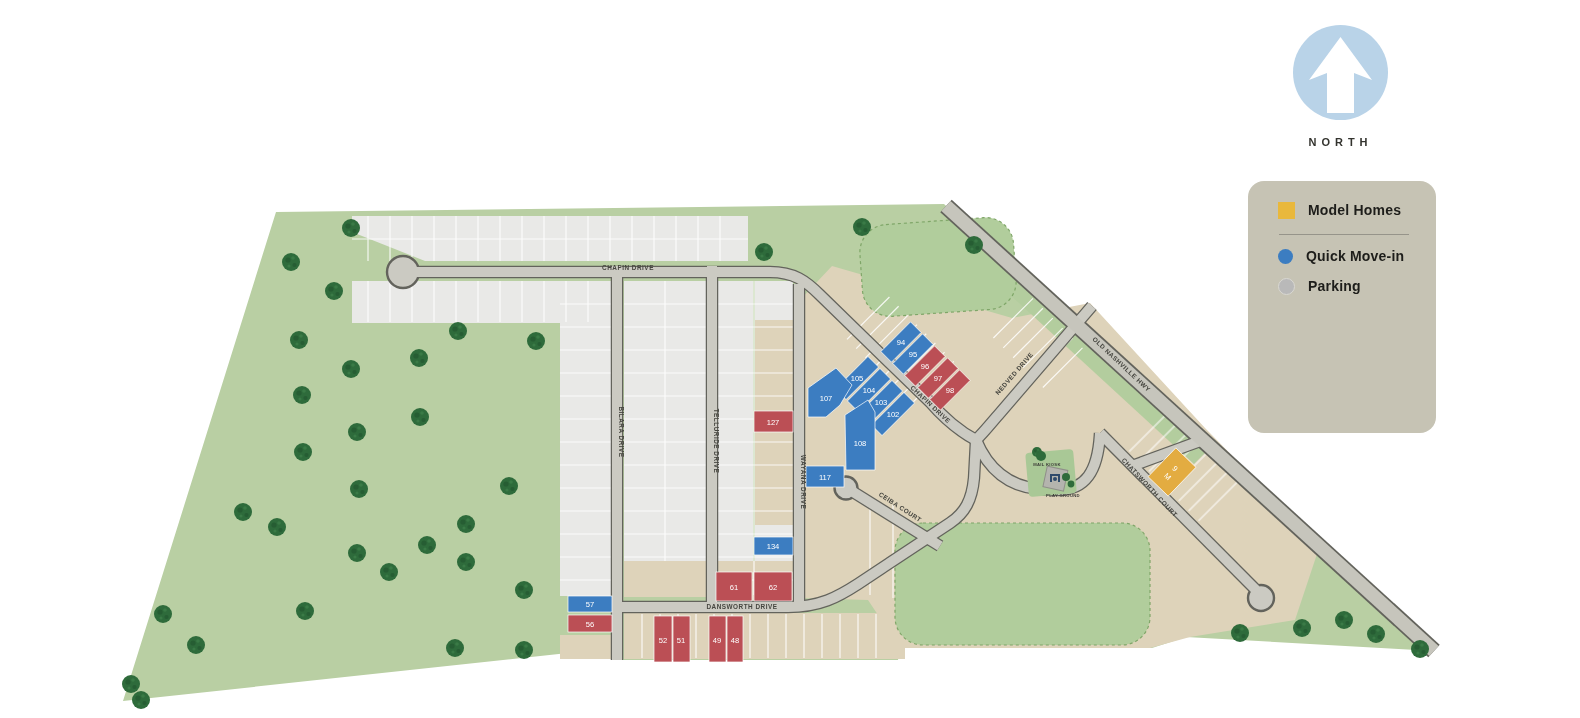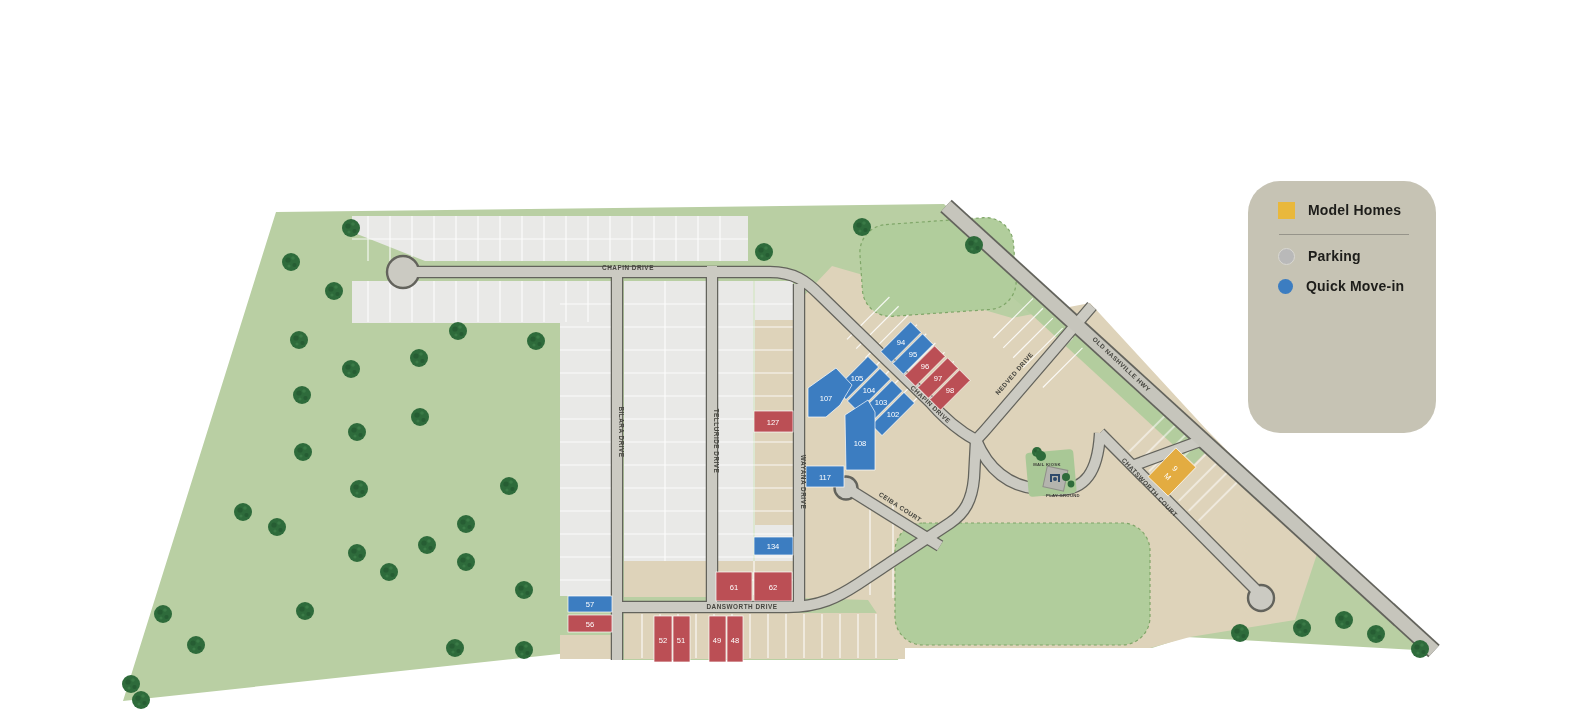--- a/index.html
+++ b/index.html
@@ -7,21 +7,21 @@
          font-family:"Liberation Sans",sans-serif;}
   #map-svg{position:absolute;left:0;top:0;}
 
   
   .north{position:absolute;left:1293px;top:25px;width:95px;text-align:center;}
   .north-circle{width:95px;height:95px;border-radius:50%;background:#b9d3e8;position:relative;}
   .north-label{margin-top:16px;font-size:11px;font-weight:700;letter-spacing:5px;color:#33332e;}
 
   
   .legend{position:absolute;left:1248px;top:181px;width:188px;height:252px;background:#c6c3b4;
-          border-radius:32px;box-sizing:border-box;padding:14px 0 0 30px;}
+          border-radius:16px;box-sizing:border-box;padding:14px 0 0 30px;}
   .legend-row{display:flex;align-items:center;gap:13px;height:30px;
               font-size:14px;font-weight:700;color:#1d1d1a;letter-spacing:.2px;}
   .model-swatch{width:17px;height:17px;background:#e9b83c;flex:0 0 auto;}
   .legend-divider{width:130px;height:1px;background:#96948a;margin:9px 0 6px 1px;}
   .dot{width:15px;height:15px;border-radius:50%;flex:0 0 auto;}
   .dot-sold{background:#c04b51;}
   .dot-available{background:#57a77b;}
   .dot-parking{background:#b9b9b9;border:1px solid #d9d8d2;}
   .dot-qmi{background:#3c7dc1;}
   .dot-nr{background:#f3f2ef;}
@@ -401,30 +401,38 @@
     <use href="#tree" x="974" y="245"></use>
         <use href="#tree" x="862" y="227"></use>
     <use href="#tree" x="1240" y="633"></use>
         <use href="#tree" x="1302" y="628"></use>
     <use href="#tree" x="1344" y="620"></use>
         <use href="#tree" x="1376" y="634"></use>
     <use href="#tree" x="1420" y="649"></use>
   </g>
 </svg>
 
+<div class="north">
+  <div class="north-circle">
+    <svg width="95" height="95" viewBox="0 0 95 95">
+      <polygon points="47.5,12 79,55 61,48 61,88 34,88 34,48 16,55" fill="#ffffff"></polygon>
+    </svg>
+  </div>
+  <div class="north-label">NORTH</div>
+</div>
 
 <div class="legend">
   <div class="legend-row">
     <span class="model-swatch"></span>
     <span>Model Homes</span>
   </div>
   <div class="legend-divider"></div>
   <div class="legend-row">
+    <span class="dot dot-qmi"></span>
+    <span>Quick Move-in</span>
+  </div>
+  <div class="legend-row">
     <span class="dot dot-parking"></span>
     <span>Parking</span>
   </div>
-  <div class="legend-row">
-    <span class="dot dot-qmi"></span>
-    <span>Quick Move-in</span>
-  </div>
 </div>
 
 </div>
 
 </body></html>

